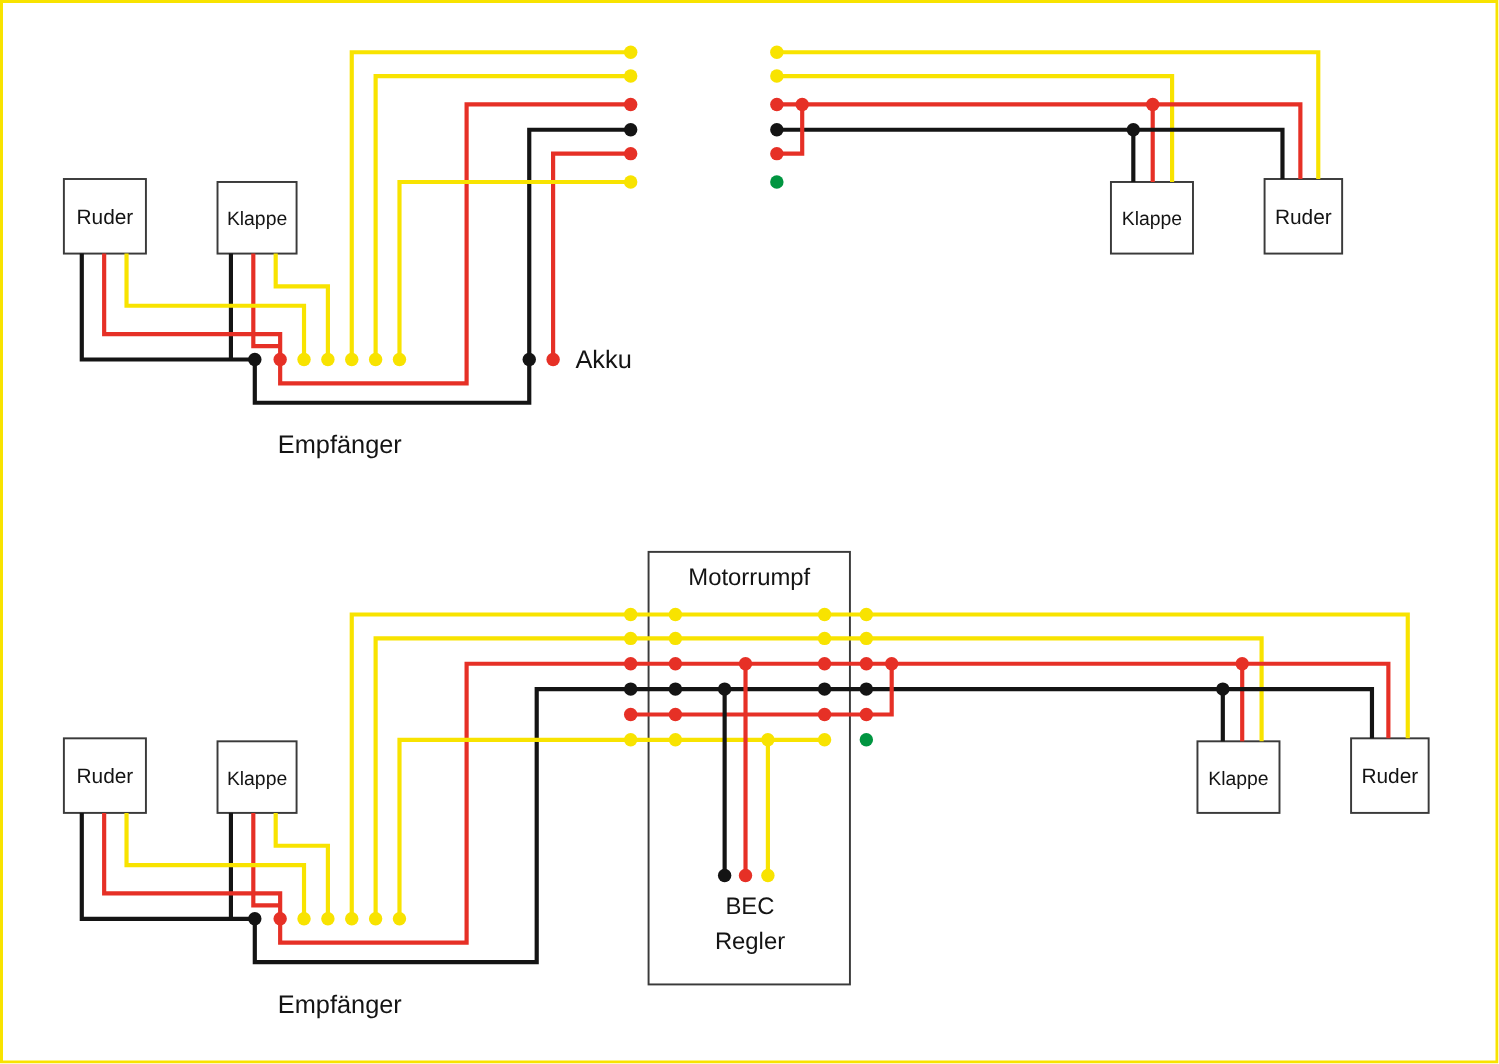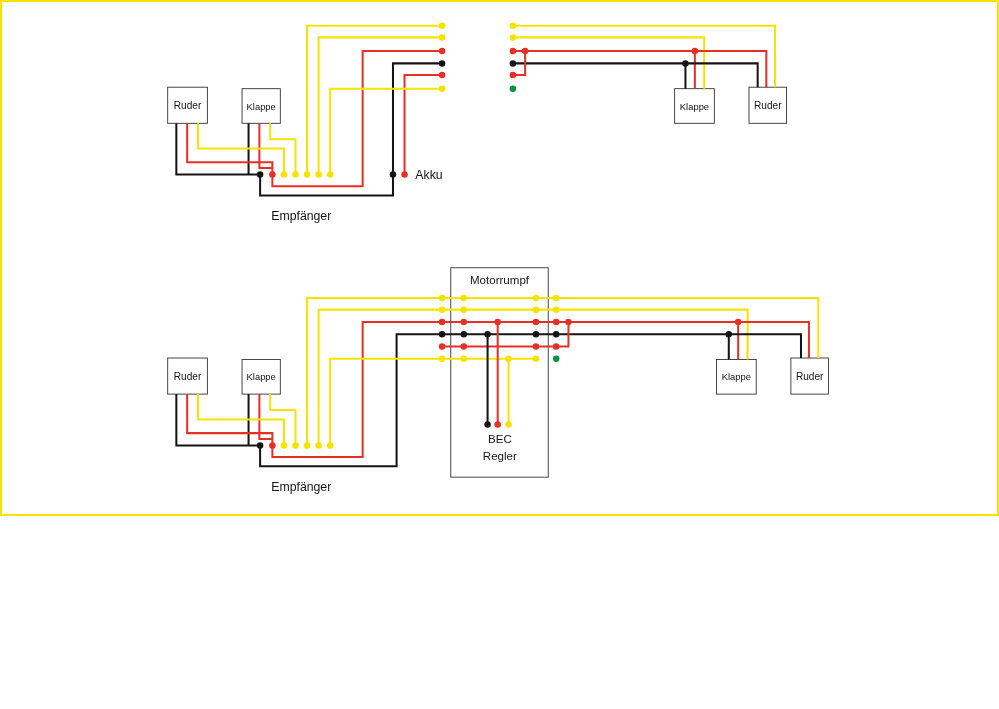--- a/index.html
+++ b/index.html
@@ -1,18 +1,18 @@
 <!DOCTYPE html>
 <html style="--page-border: #f8e300; --box-border: #3a3a3a; --text: #141414; --bg: #ffffff;"><head>
 <meta charset="utf-8">
 <style>
   html,body{margin:0;padding:0;background:#fff;}
   .page{
     position:relative;
-    width:999px;height:516px;
+    width:999px;height:709px;
     box-sizing:border-box;
     border:2px solid var(--page-border,#f8e300);
     background:var(--bg,#ffffff);
     font-family:"Liberation Sans",sans-serif;
   }
   svg{display:block;width:100%;height:100%;}
   .box{fill:#ffffff;stroke:var(--box-border,#3a3a3a);stroke-width:1.3;}
   .lbl{fill:var(--text,#141414);font-family:"Liberation Sans",sans-serif;}
   .lbl-ruder{font-size:14px;}
   .lbl-klappe{font-size:13px;}

